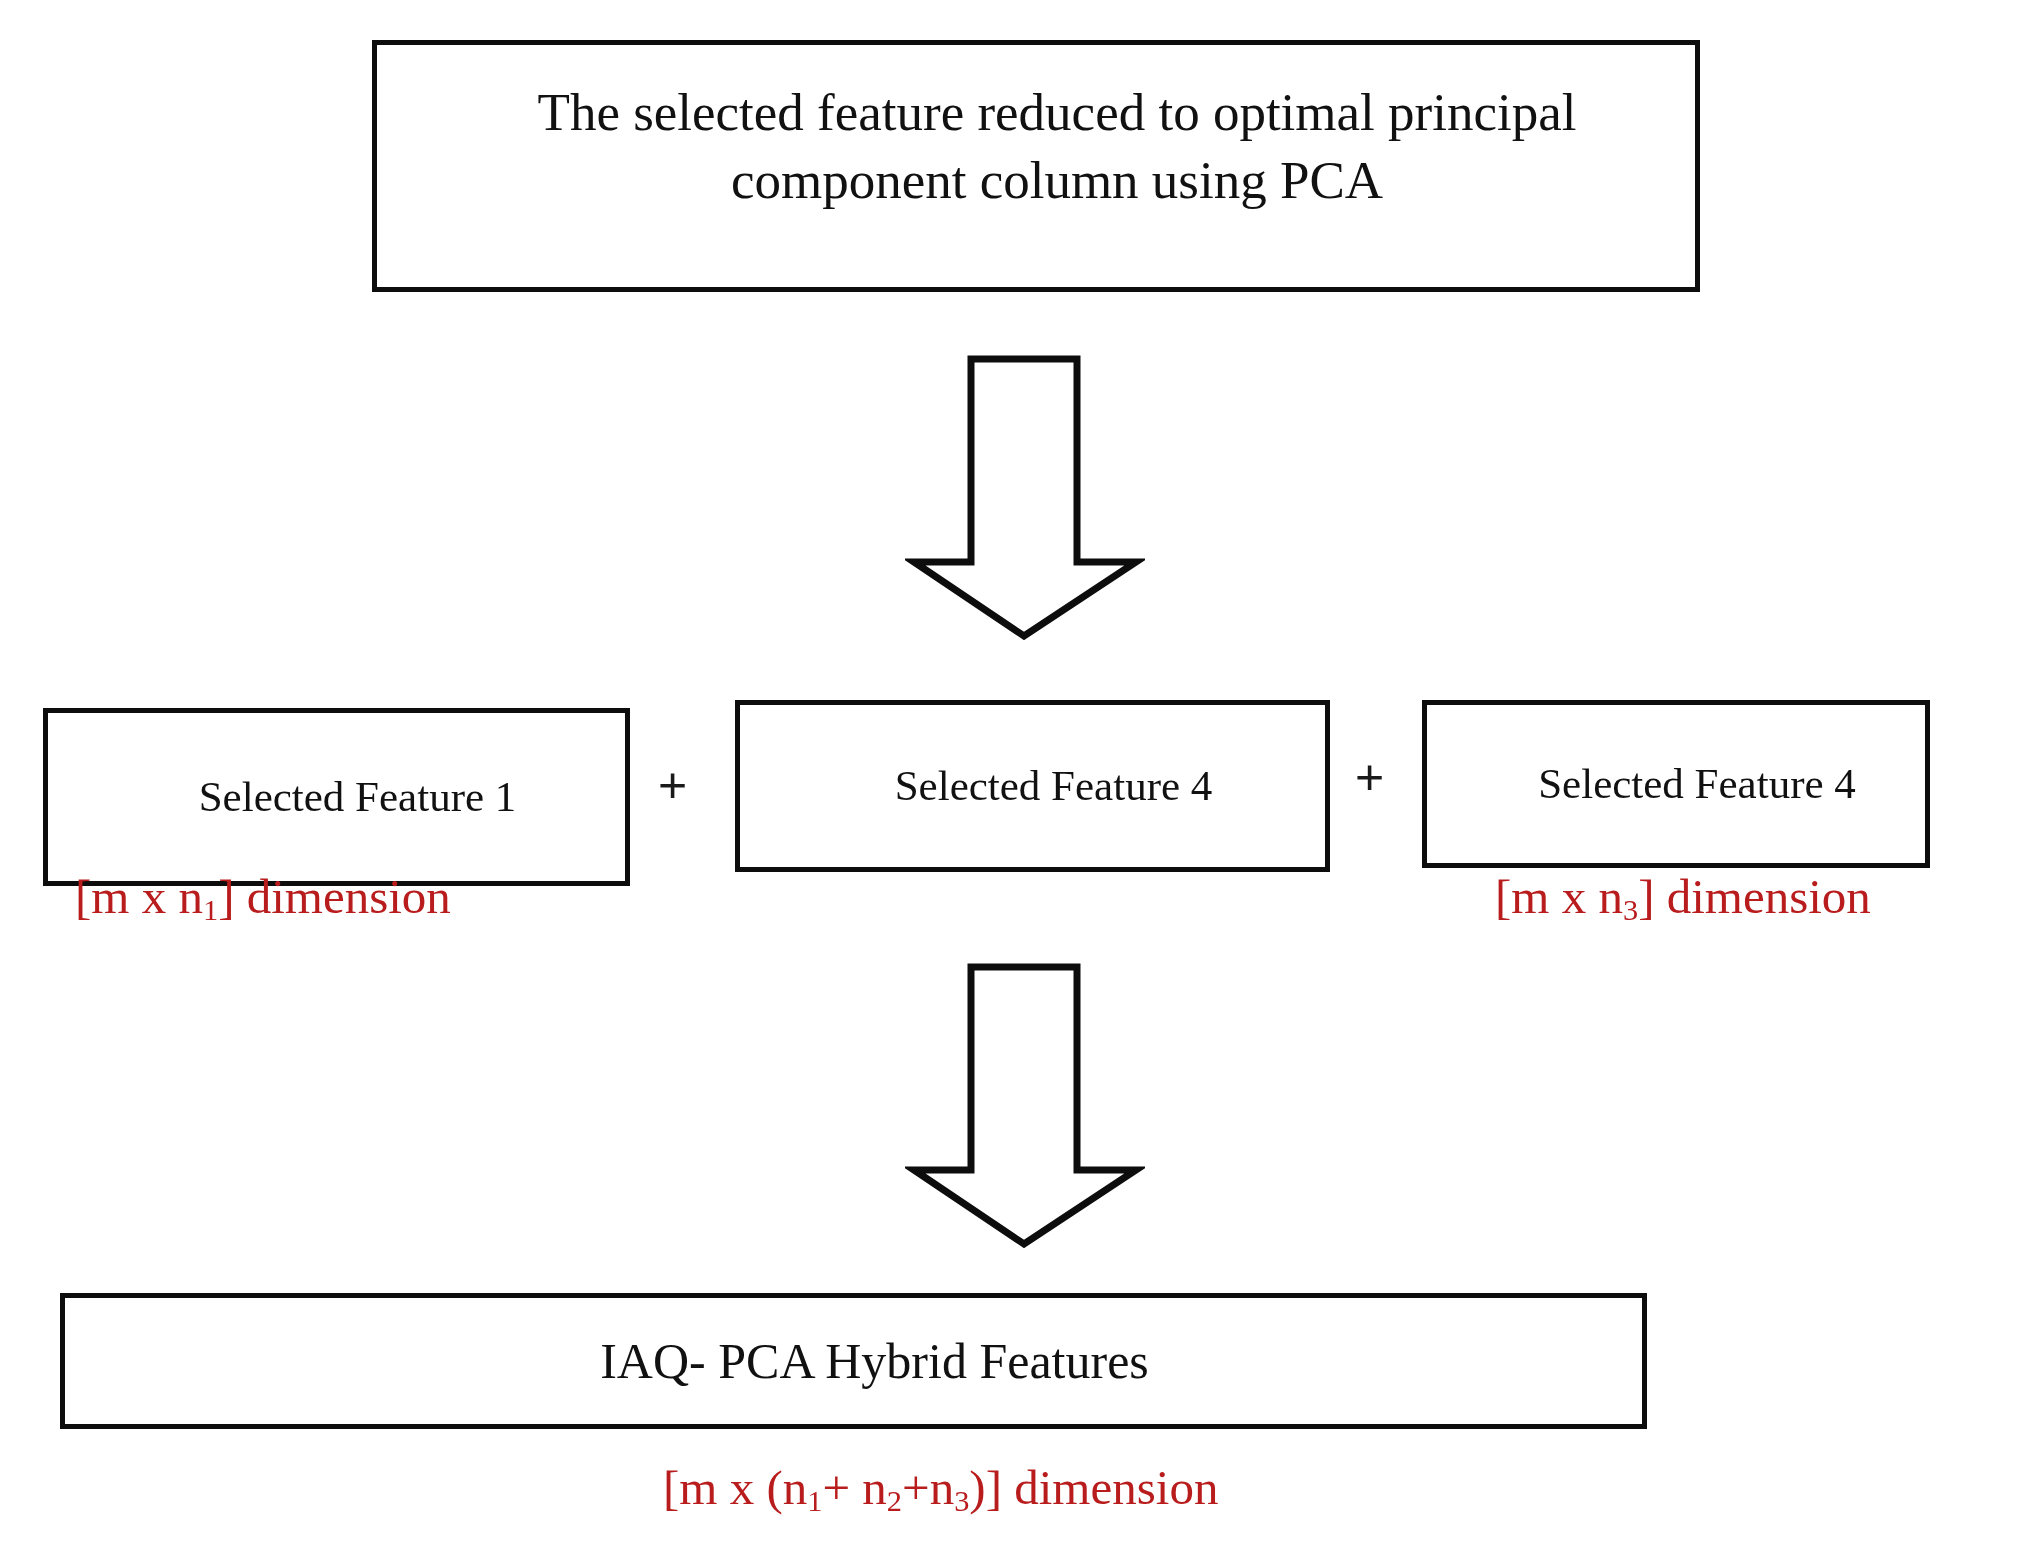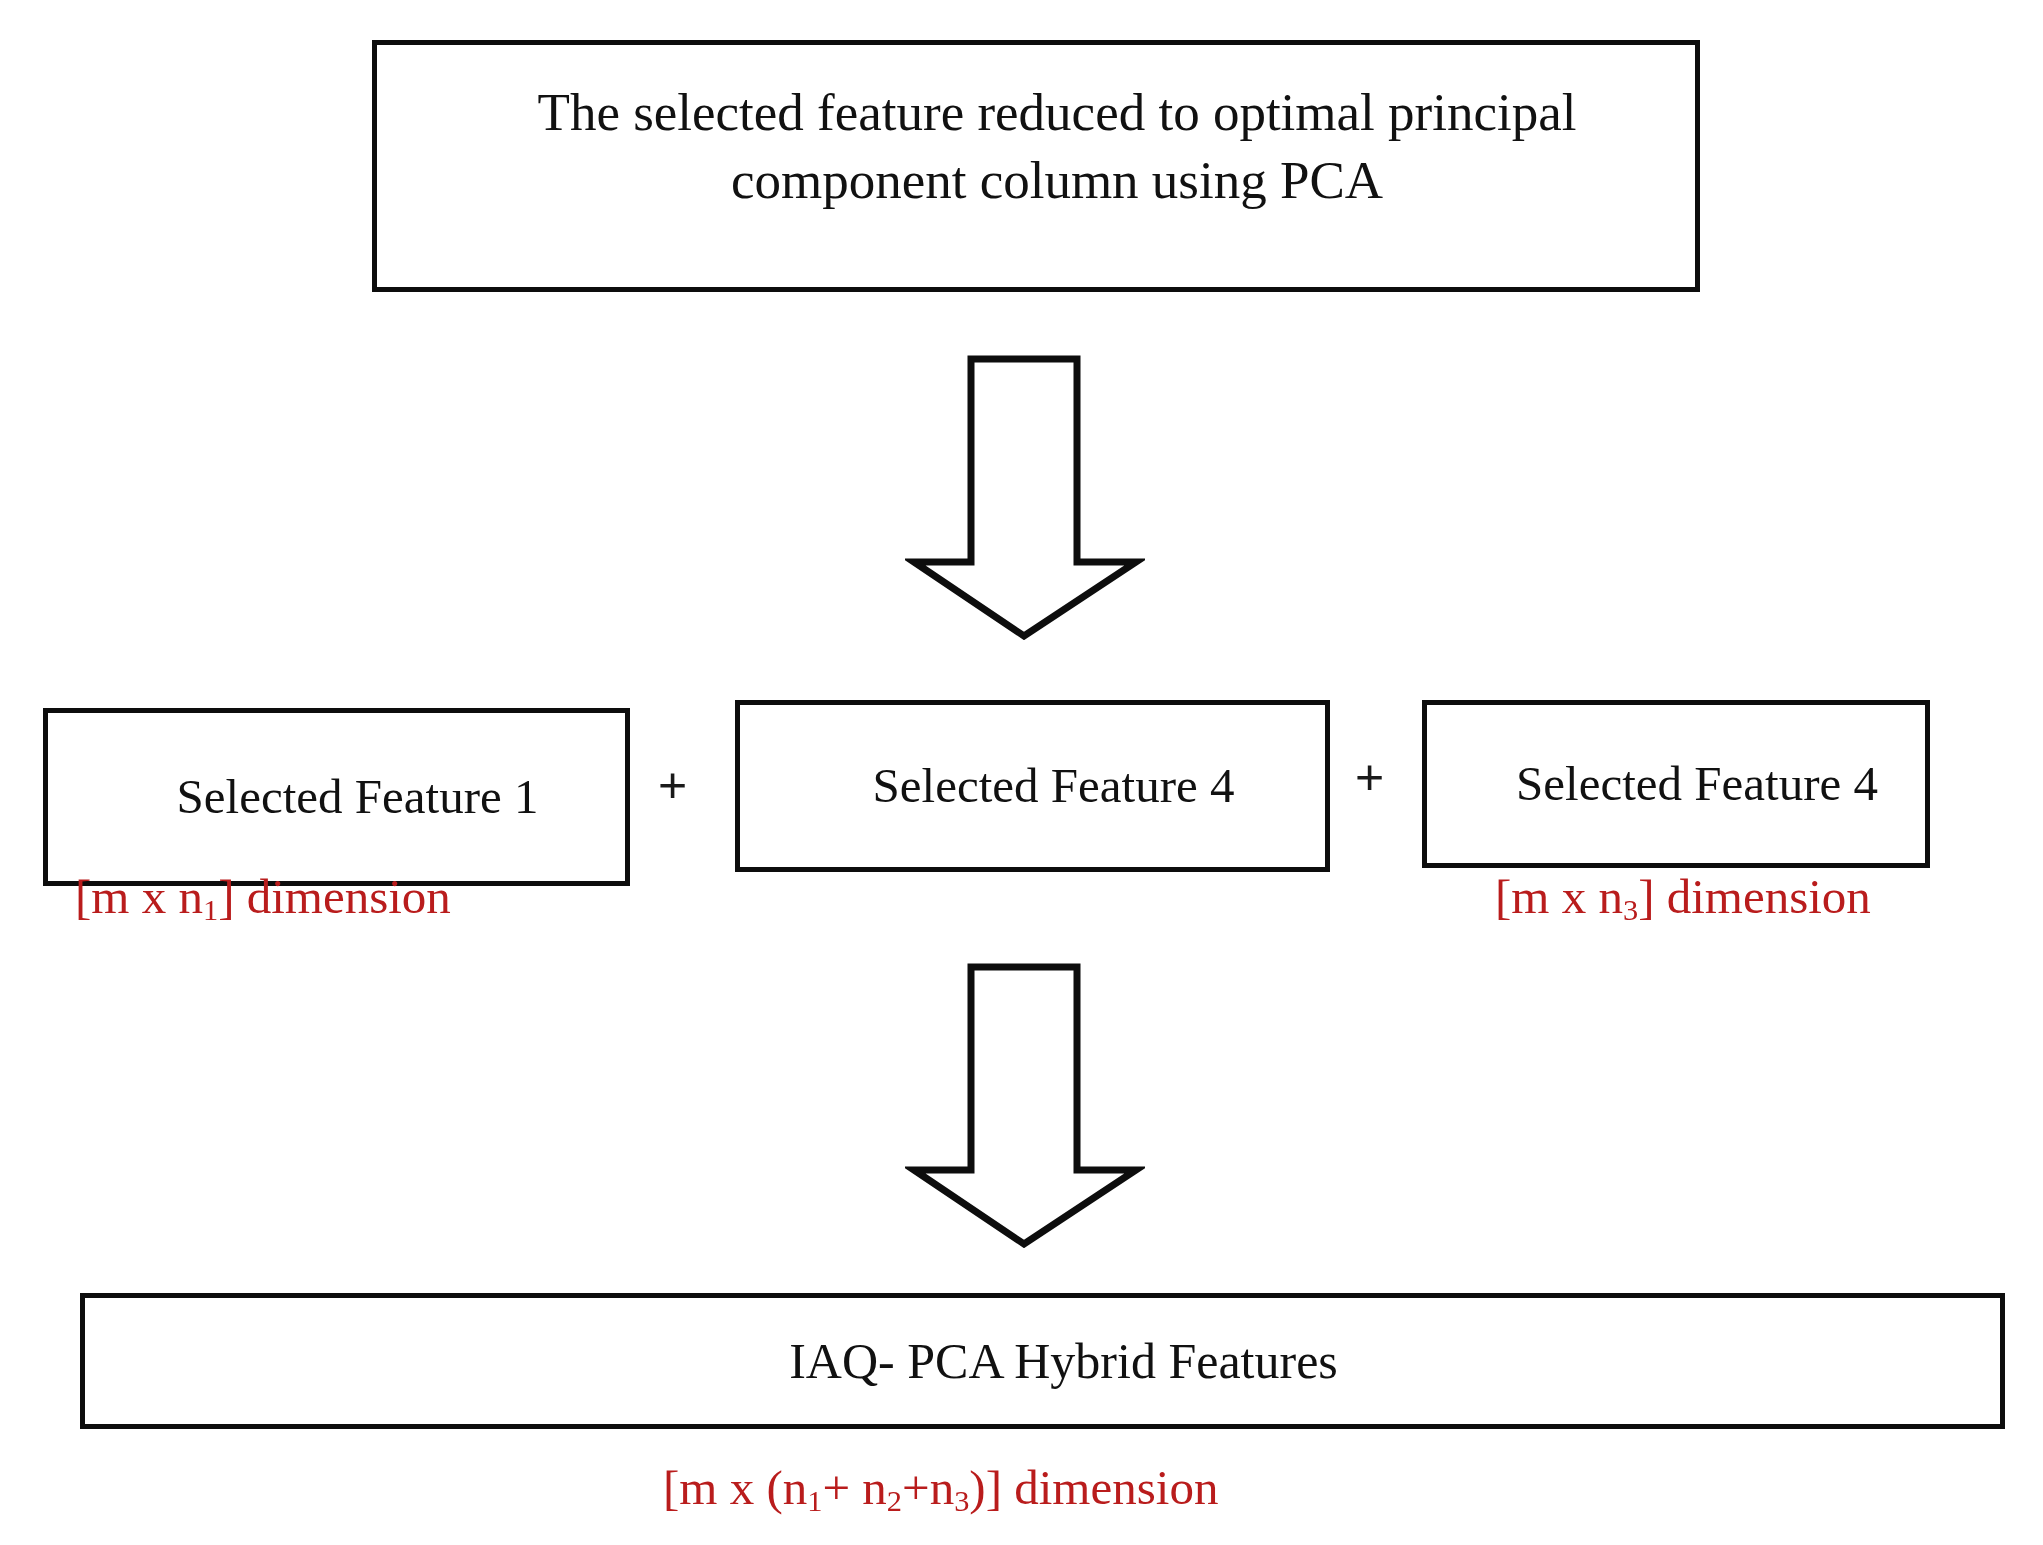--- a/index.html
+++ b/index.html
@@ -64,30 +64,29 @@
     width: 595px;
     height: 172px;
   }
   #box-feature-3 {
     left: 1422px;
     top: 700px;
     width: 508px;
     height: 168px;
   }
   .feature-box .box-text {
-    font-size: 49px;
+    font-size: 43px;
     font-family: Liberation Serif, serif;
   }
 
   #box-bottom {
     left: 60px;
     top: 1293px;
-    width: 1925px;
+    width: 1587px;
     height: 136px;
-    margin-left: 20px;
   }
   #box-bottom .box-text {
     font-size: 50px;
   }
 
   
   .plus {
     position: absolute;
     font-size: 50px;
     line-height: 1;

